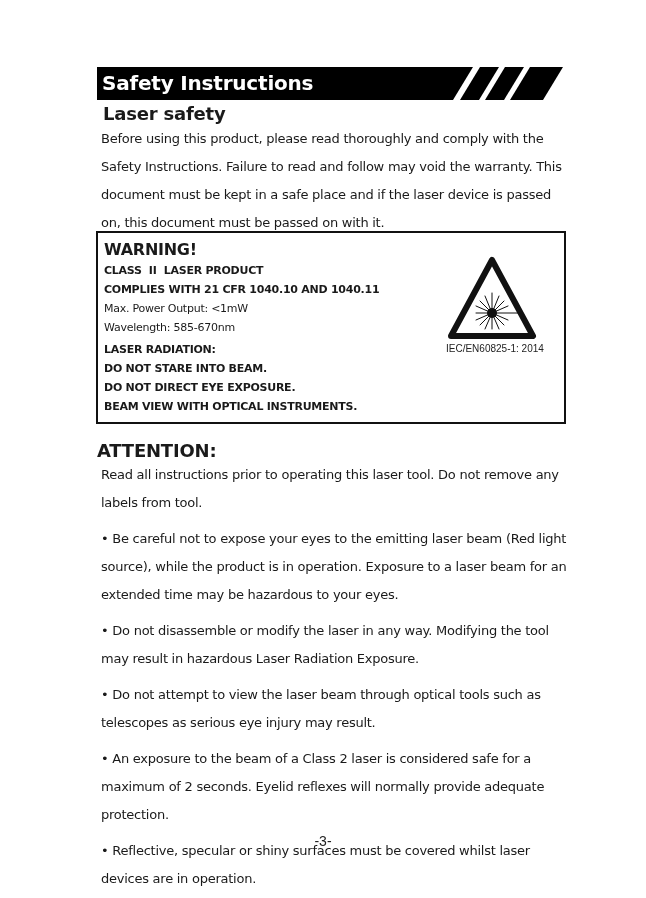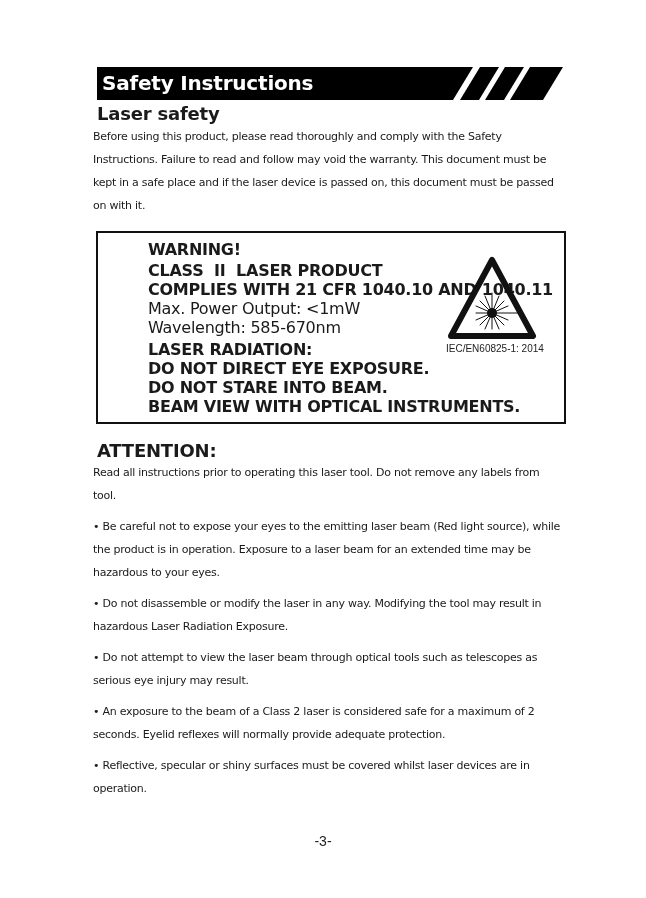--- a/index.html
+++ b/index.html
@@ -2,25 +2,25 @@
 <html><head>
 <meta charset="utf-8">
 <style>
   html, body { margin: 0; padding: 0; background: #ffffff; }
   body { width: 646px; height: 898px; position: relative; overflow: hidden; font-family: "DejaVu Sans", "Liberation Sans", sans-serif; color: #1a1a1a; }
   .page { position: absolute; left: 0; top: 0; width: 646px; height: 898px; }
   .header { position: absolute; left: 97px; top: 67px; width: 466px; height: 33px; padding-left: 43px; }
   .header svg { position: absolute; left: 0; top: 0; }
   .header-title { position: absolute; left: 5px; top: 2px; color: #fff; font-weight: bold; font-size: 20px; line-height: 29px; letter-spacing: -0.2px; }
   .h2 { position: absolute; left: 97px; font-weight: bold; font-size: 18px; line-height: 22px; letter-spacing: -0.2px; }
-  .body-text { position: absolute; left: 93px; width: 472px; font-size: 11px; line-height: 23px; letter-spacing: -0.25px; }
+  .body-text { position: absolute; left: 101px; width: 472px; font-size: 13px; line-height: 28px; letter-spacing: -0.25px; }
   .body-text p { margin: 0; }
   .warn-box { position: absolute; left: 96px; top: 231px; width: 466px; height: 189px; border: 2.5px solid #111; box-sizing: content-box; }
-  .warn-lines { position: absolute; left: 6px; top: 6px; width: 380px; margin-left: 44px; }
-  .wl { white-space: nowrap; font-size: 16px; line-height: 19px; letter-spacing: -0.25px; }
+  .warn-lines { position: absolute; left: 6px; top: 6px; width: 380px; }
+  .wl { white-space: nowrap; font-size: 11px; line-height: 19px; letter-spacing: -0.25px; }
   .wl.b { font-weight: bold; }
   .wl.title { font-size: 16px; line-height: 22px; }
   .wl.gap { margin-top: 3px; }
   .laser-sign { position: absolute; left: 349px; top: 23px; width: 90px; height: 86px; }
   .iec { position: absolute; left: 348px; top: 110px; font-family: "Liberation Sans", sans-serif; font-size: 10px; color: #222; white-space: nowrap; }
   .bullet { margin-bottom: 8px !important; }
   .page-num { position: absolute; left: 0; width: 646px; top: 833px; text-align: center; font-family: "Liberation Sans", sans-serif; font-size: 14px; color: #222; }
 </style>
 </head>
 <body>
@@ -30,35 +30,35 @@
   <div class="header">
     <svg width="466" height="33" viewBox="0 0 466 33">
       <polygon points="0,0 376,0 356,33 0,33" fill="#000"></polygon>
       <polygon points="383,0 402,0 382,33 363,33" fill="#000"></polygon>
       <polygon points="408,0 427,0 407,33 388,33" fill="#000"></polygon>
       <polygon points="433,0 466,0 446,33 413,33" fill="#000"></polygon>
     </svg>
     <div class="header-title">Safety Instructions</div>
   </div>
 
-  <div class="h2" style="top:103px;">Laser safety</div>
+  <div class="h2" style="top:103px;margin-left:6px;">Laser safety</div>
   <div class="body-text" style="top:125px;">
     <p>Before using this product, please read thoroughly and comply with the Safety Instructions. Failure to read and follow may void the warranty. This document must be kept in a safe place and if the laser device is passed on, this document must be passed on with it.</p>
   </div>
 
   <div class="warn-box">
     <div class="warn-lines">
       <div class="wl b title">WARNING!</div>
       <div class="wl b" style="white-space:pre;">CLASS  II  LASER PRODUCT</div>
       <div class="wl b">COMPLIES WITH 21 CFR 1040.10 AND 1040.11</div>
       <div class="wl">Max. Power Output: &lt;1mW</div>
       <div class="wl">Wavelength: 585-670nm</div>
       <div class="wl b gap">LASER RADIATION:</div>
+      <div class="wl b">DO NOT STARE INTO BEAM.</div>
       <div class="wl b">DO NOT DIRECT EYE EXPOSURE.</div>
-      <div class="wl b">DO NOT STARE INTO BEAM.</div>
       <div class="wl b">BEAM VIEW WITH OPTICAL INSTRUMENTS.</div>
     </div>
 
     <svg class="laser-sign" viewBox="0 0 90 86">
       <polygon points="45,4 86,80 4,80" fill="none" stroke="#111" stroke-width="6" stroke-linejoin="round"></polygon>
       <g stroke="#111" stroke-width="1" stroke-linecap="round">
         <line x1="45" y1="57" x2="45" y2="37"></line>
         <line x1="45" y1="57" x2="45" y2="73"></line>
         <line x1="45" y1="57" x2="29" y2="57"></line>
         <line x1="45" y1="57" x2="74" y2="57"></line>

